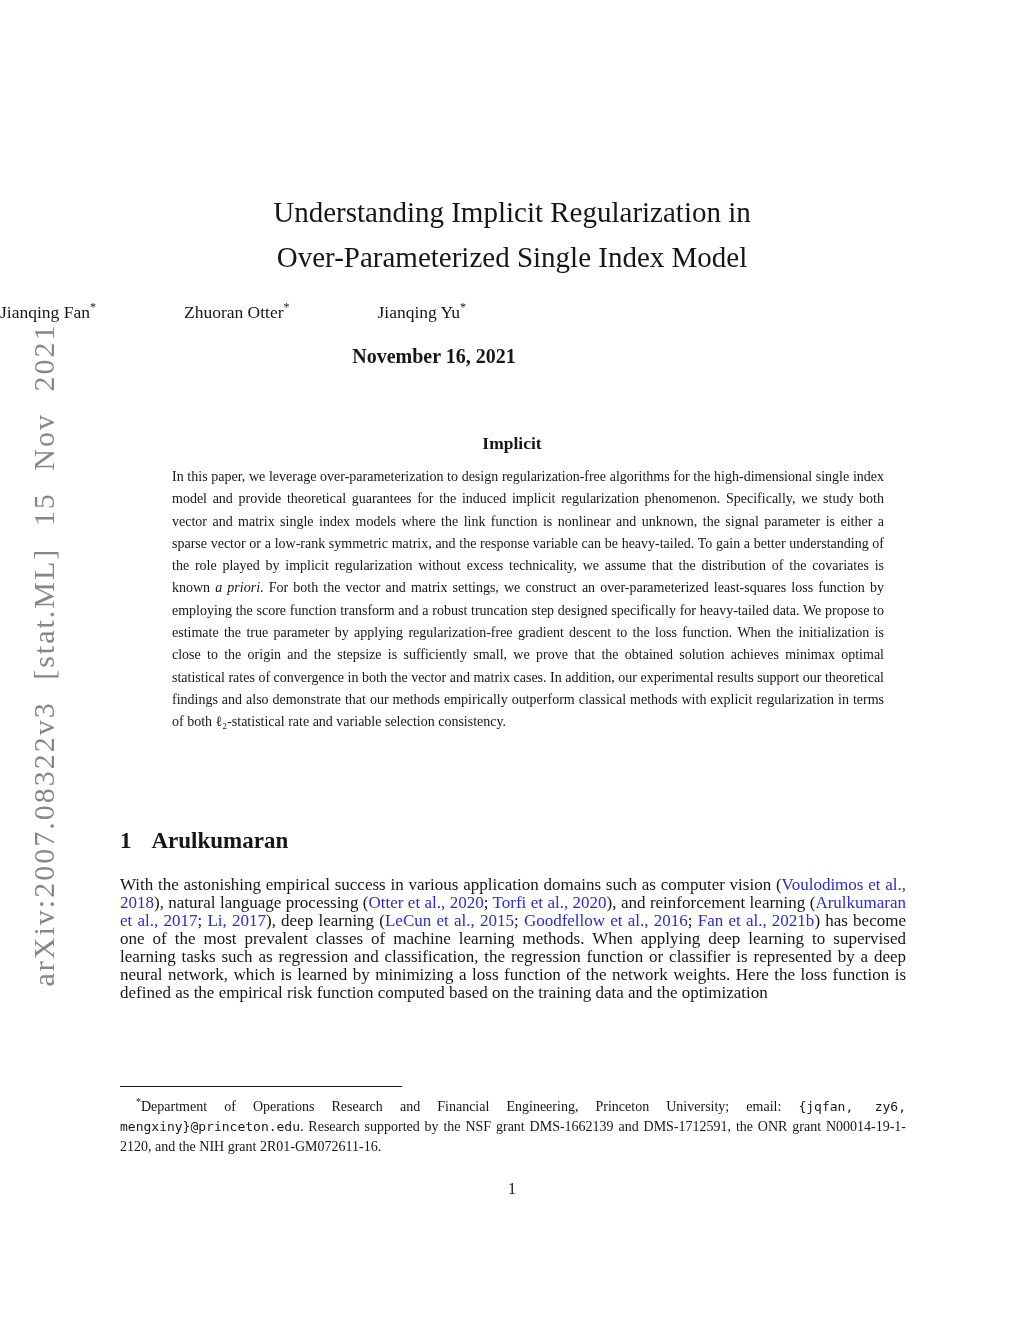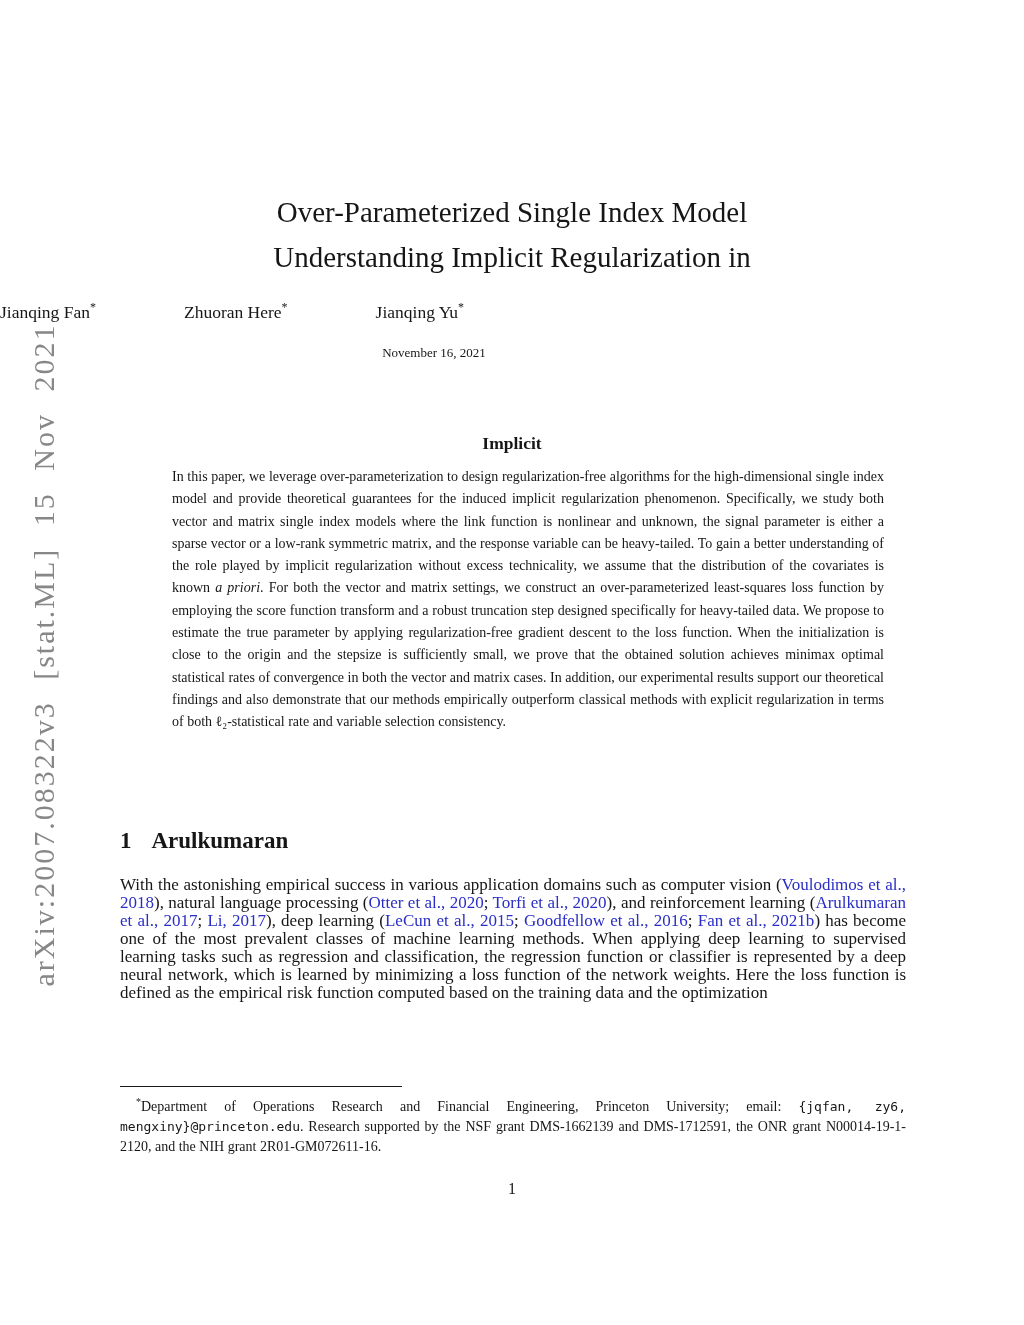--- a/index.html
+++ b/index.html
@@ -30,21 +30,22 @@
   .authors-row {
     position: absolute; top: 300px; left: 0;
     width: 1024px;
     display: flex; gap: 88px;
     font-size: 17.5px;
   }
   .authors-row sup { font-size: 12px; }
   .date-line {
     position: absolute; top: 345px; left: 0;
     width: 868px; text-align: center;
-    font-size: 13px;
+    font-size: 20px;
+    font-weight: bold;
   }
   .abstract-heading {
     position: absolute; top: 433px; left: 0;
     width: 1024px; text-align: center;
     font-size: 17.5px; font-weight: bold;
   }
   .abstract-body {
     position: absolute; top: 466px; left: 172px;
     width: 712px;
     text-align: justify;
@@ -82,27 +83,27 @@
     width: 1024px; text-align: center;
     font-size: 16px;
   }
 </style>
 </head>
 <body style="color: rgb(22, 22, 22);">
 
 <div class="watermark" style="color: rgb(135, 135, 135);">arXiv:2007.08322v3  [stat.ML]  15 Nov 2021</div>
 
 <div class="title-block">
+  <div>Understanding Implicit Regularization in</div>
   <div>Over-Parameterized Single Index Model</div>
-  <div>Understanding Implicit Regularization in</div>
 </div>
 
 <div class="authors-row">
   <span><span>Jianqing Fan</span><sup>*</sup></span>
-  <span><span>Zhuoran Here</span><sup>*</sup></span>
+  <span><span>Zhuoran Otter</span><sup>*</sup></span>
   <span><span>Jianqing Yu</span><sup>*</sup></span>
 </div>
 
 <div class="date-line">November 16, 2021</div>
 
 <div class="abstract-heading">Implicit</div>
 
 <div class="abstract-body"><span>In this paper, we leverage over-parameterization to design regularization-free algorithms for the high-dimensional single index model and provide theoretical guarantees for the induced implicit regularization phenomenon. Specifically, we study both vector and matrix single index models where the link function is nonlinear and unknown, the signal parameter is either a sparse vector or a low-rank symmetric matrix, and the response variable can be heavy-tailed. To gain a better understanding of the role played by implicit regularization without excess technicality, we assume that the distribution of the covariates is known </span><span class="italic">a priori</span><span>. For both the vector and matrix settings, we construct an over-parameterized least-squares loss function by employing the score function transform and a robust truncation step designed specifically for heavy-tailed data. We propose to estimate the true parameter by applying regularization-free gradient descent to the loss function. When the initialization is close to the origin and the stepsize is sufficiently small, we prove that the obtained solution achieves minimax optimal statistical rates of convergence in both the vector and matrix cases. In addition, our experimental results support our theoretical findings and also demonstrate that our methods empirically outperform classical methods with explicit regularization in terms of both ℓ₂-statistical rate and variable selection consistency.</span></div>
 
 <div class="section-heading">

